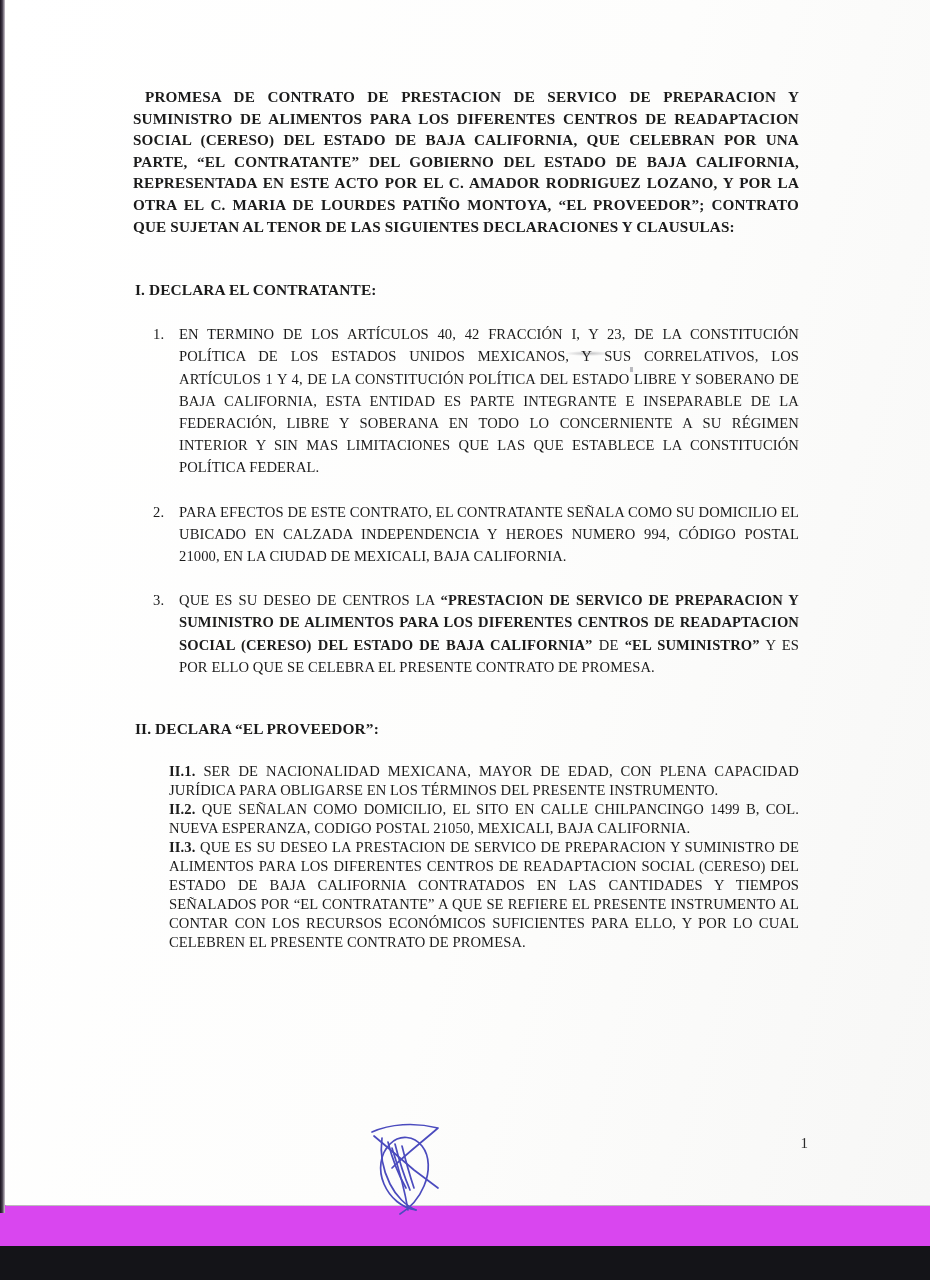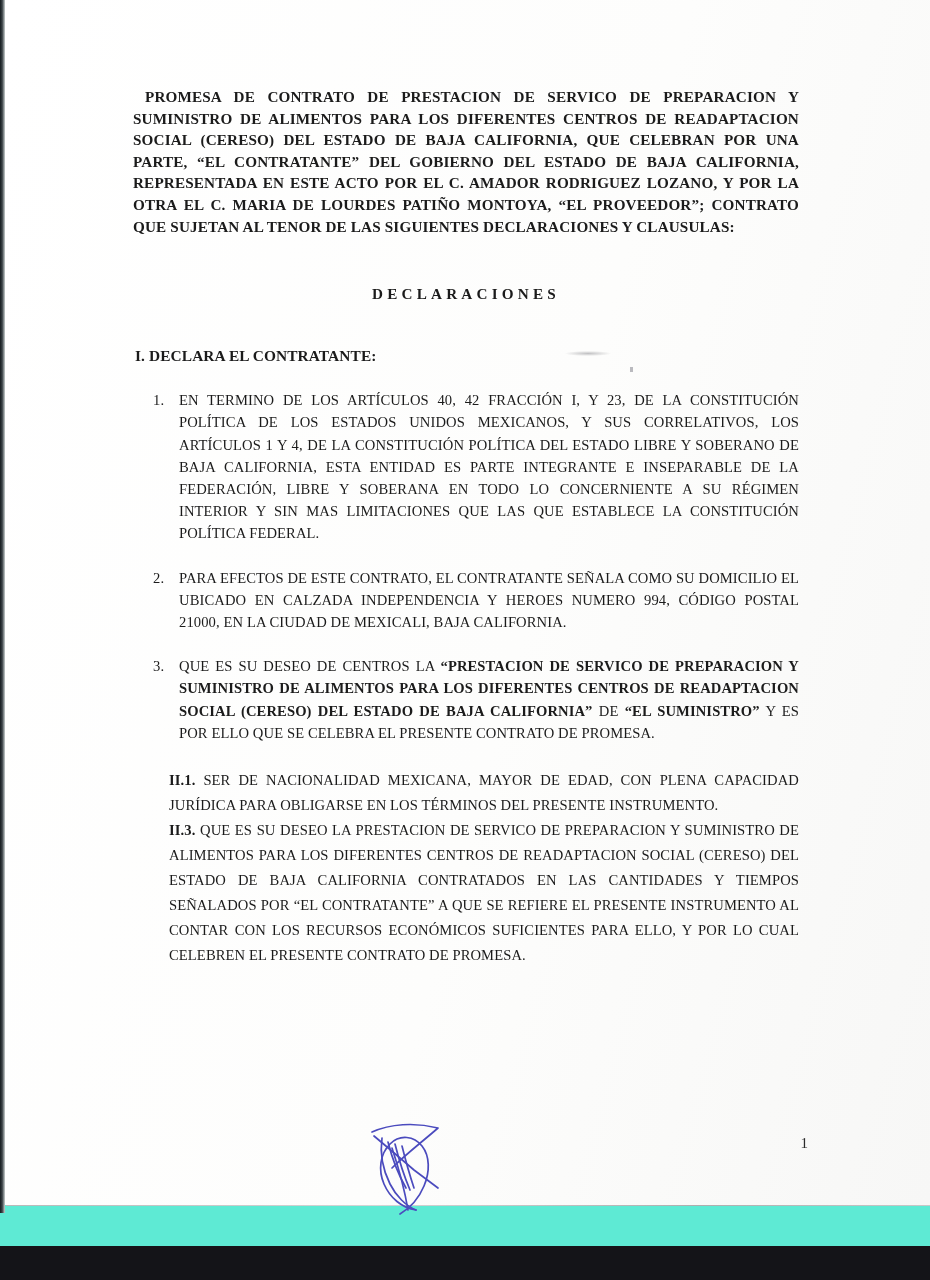--- a/index.html
+++ b/index.html
@@ -6,21 +6,21 @@
   html, body {
     margin: 0;
     padding: 0;
     background: #e8e8e8;
   }
   .page {
     position: relative;
     width: 930px;
     height: 1280px;
     margin: 0 auto;
-    background: #5eead4;
+    background: #d946ef;
     overflow: hidden;
     font-family: "Liberation Serif", "DejaVu Serif", serif;
     color: #1b1b1b;
   }
   
   .scan-edge-left {
     position: absolute;
     left: 0; top: 0;
     width: 5px; height: 1213px;
     background: linear-gradient(to right, #101014 0%, #3a3a40 45%, #cfcfcf 100%);
@@ -114,21 +114,21 @@
   }
   ol.decl-list > li .body { display: block; }
   ol.decl-list > li b { font-weight: bold; }
 
   .subdecl-block {
     margin: 24px 0 0 36px;
     width: 630px;
   }
   .subdecl {
     font-size: 14.6px;
-    line-height: 25px;
+    line-height: 19px;
     text-align: justify;
     letter-spacing: .1px;
     margin: 0;
   }
   .subdecl b { font-weight: bold; }
 
   
   .page-number {
     position: absolute;
     right: 122px;
@@ -154,42 +154,43 @@
   <div class="scan-edge-left"></div>
   <div class="scan-fold-line"></div>
   <div class="scan-edge-bottom"></div>
   <div class="scan-smudge"></div>
   <div class="scan-speck"></div>
 
   <div class="content">
 
     <p class="doc-title">PROMESA DE CONTRATO DE PRESTACION DE SERVICO DE PREPARACION Y SUMINISTRO DE ALIMENTOS PARA LOS DIFERENTES CENTROS DE READAPTACION SOCIAL (CERESO) DEL ESTADO DE BAJA CALIFORNIA, QUE CELEBRAN POR UNA PARTE, “EL CONTRATANTE” DEL GOBIERNO DEL ESTADO DE BAJA CALIFORNIA, REPRESENTADA EN ESTE ACTO POR EL C. AMADOR RODRIGUEZ LOZANO, Y POR LA OTRA EL C. MARIA DE LOURDES PATIÑO MONTOYA, “EL PROVEEDOR”; CONTRATO QUE SUJETAN AL TENOR DE LAS SIGUIENTES DECLARACIONES Y CLAUSULAS:</p>
 
-    <div class="heading-declaraciones">DECLARACIONES</div>
 
     <div class="section-heading">I. DECLARA EL CONTRATANTE:</div>
 
     <ol class="decl-list">
       <li>
         <span class="num">1.</span>
         <span class="body">EN TERMINO DE LOS ARTÍCULOS 40, 42 FRACCIÓN I, Y 23, DE LA CONSTITUCIÓN POLÍTICA DE LOS ESTADOS UNIDOS MEXICANOS, Y SUS CORRELATIVOS, LOS ARTÍCULOS 1 Y 4, DE LA CONSTITUCIÓN POLÍTICA DEL ESTADO LIBRE Y SOBERANO DE BAJA CALIFORNIA, ESTA ENTIDAD ES PARTE INTEGRANTE E INSEPARABLE DE LA FEDERACIÓN, LIBRE Y SOBERANA EN TODO LO CONCERNIENTE A SU RÉGIMEN INTERIOR Y SIN MAS LIMITACIONES QUE LAS QUE ESTABLECE LA CONSTITUCIÓN POLÍTICA FEDERAL.</span>
       </li>
       <li>
         <span class="num">2.</span>
         <span class="body">PARA EFECTOS DE ESTE CONTRATO, EL CONTRATANTE SEÑALA COMO SU DOMICILIO EL UBICADO EN CALZADA INDEPENDENCIA Y HEROES NUMERO 994, CÓDIGO POSTAL 21000, EN LA CIUDAD DE MEXICALI, BAJA CALIFORNIA.</span>
       </li>
       <li>
         <span class="num">3.</span>
         <span class="body"><span>QUE ES SU DESEO DE CENTROS LA </span><b>“PRESTACION DE SERVICO DE PREPARACION Y SUMINISTRO DE ALIMENTOS PARA LOS DIFERENTES CENTROS DE READAPTACION SOCIAL (CERESO) DEL ESTADO DE BAJA CALIFORNIA”</b><span> DE </span><b>“EL SUMINISTRO”</b><span> Y ES POR ELLO QUE SE CELEBRA EL PRESENTE CONTRATO DE PROMESA.</span></span>
       </li>
     </ol>
 
+    <div class="section-heading second">II. DECLARA “EL PROVEEDOR”:</div>
 
     <div class="subdecl-block">
       <p class="subdecl"><b>II.1.</b><span> SER DE NACIONALIDAD MEXICANA, MAYOR DE EDAD, CON PLENA CAPACIDAD JURÍDICA PARA OBLIGARSE EN LOS TÉRMINOS DEL PRESENTE INSTRUMENTO.</span></p>
+      <p class="subdecl"><b>II.2.</b><span> QUE SEÑALAN COMO DOMICILIO, EL SITO EN CALLE CHILPANCINGO 1499 B, COL. NUEVA ESPERANZA, CODIGO POSTAL 21050, MEXICALI, BAJA CALIFORNIA.</span></p>
       <p class="subdecl"><b>II.3.</b><span> QUE ES SU DESEO LA PRESTACION DE SERVICO DE PREPARACION Y SUMINISTRO DE ALIMENTOS PARA LOS DIFERENTES CENTROS DE READAPTACION SOCIAL (CERESO) DEL ESTADO DE BAJA CALIFORNIA CONTRATADOS EN LAS CANTIDADES Y TIEMPOS SEÑALADOS POR “EL CONTRATANTE” A QUE SE REFIERE EL PRESENTE INSTRUMENTO AL CONTAR CON LOS RECURSOS ECONÓMICOS SUFICIENTES PARA ELLO, Y POR LO CUAL CELEBREN EL PRESENTE CONTRATO DE PROMESA.</span></p>
     </div>
 
   </div>
 
   <div class="signature">
     <svg viewBox="0 0 120 110" xmlns="http://www.w3.org/2000/svg">
       <g fill="none" stroke="#4b4bbe" stroke-width="1.7" stroke-linecap="round" stroke-linejoin="round">
         <path d="M20,14 C38,6 62,4 86,10 C70,24 54,36 40,50"></path>
         <path d="M22,18 C34,28 48,40 62,52 C70,58 78,64 86,70"></path>

